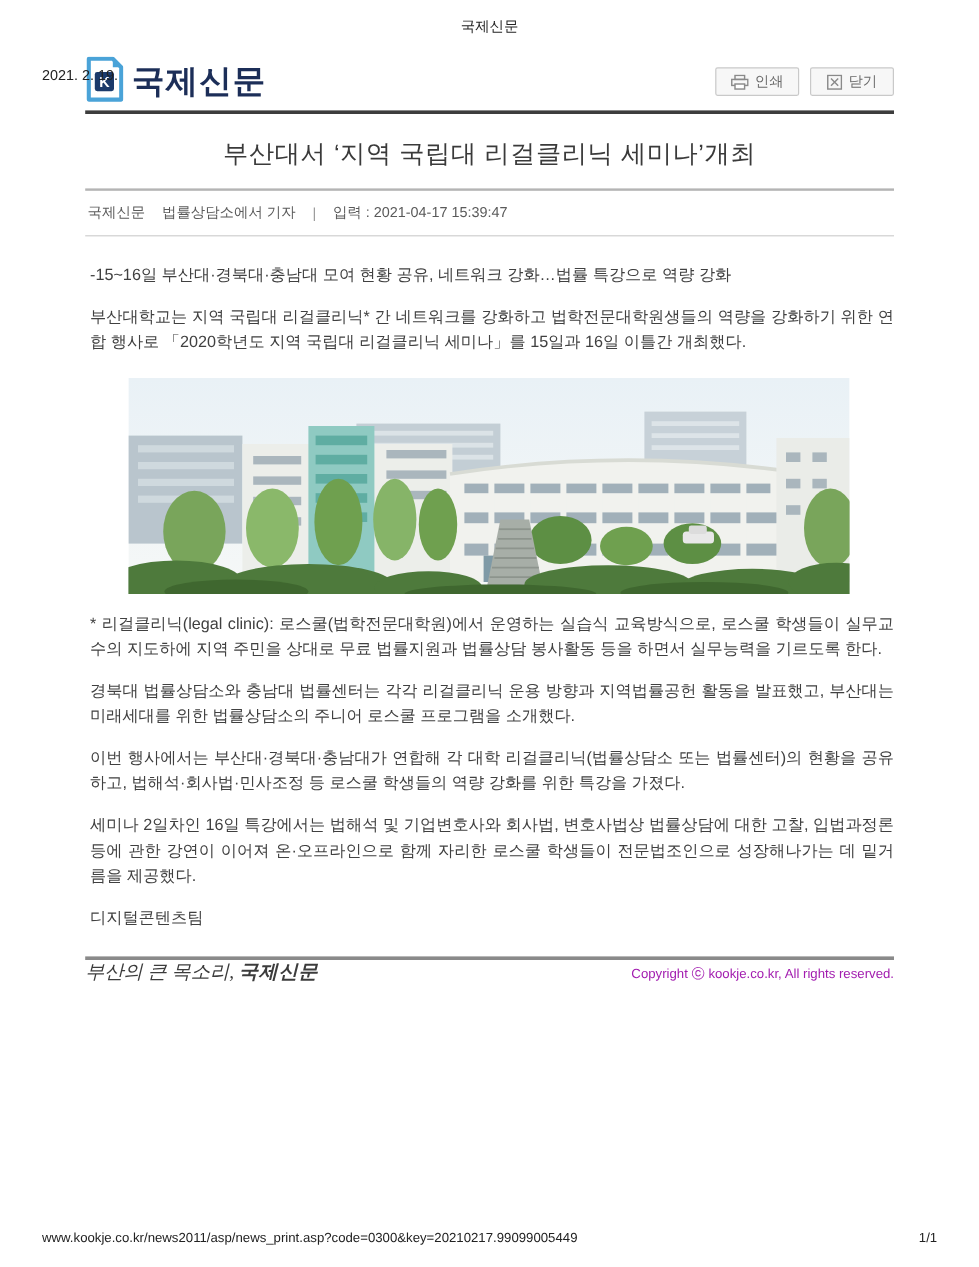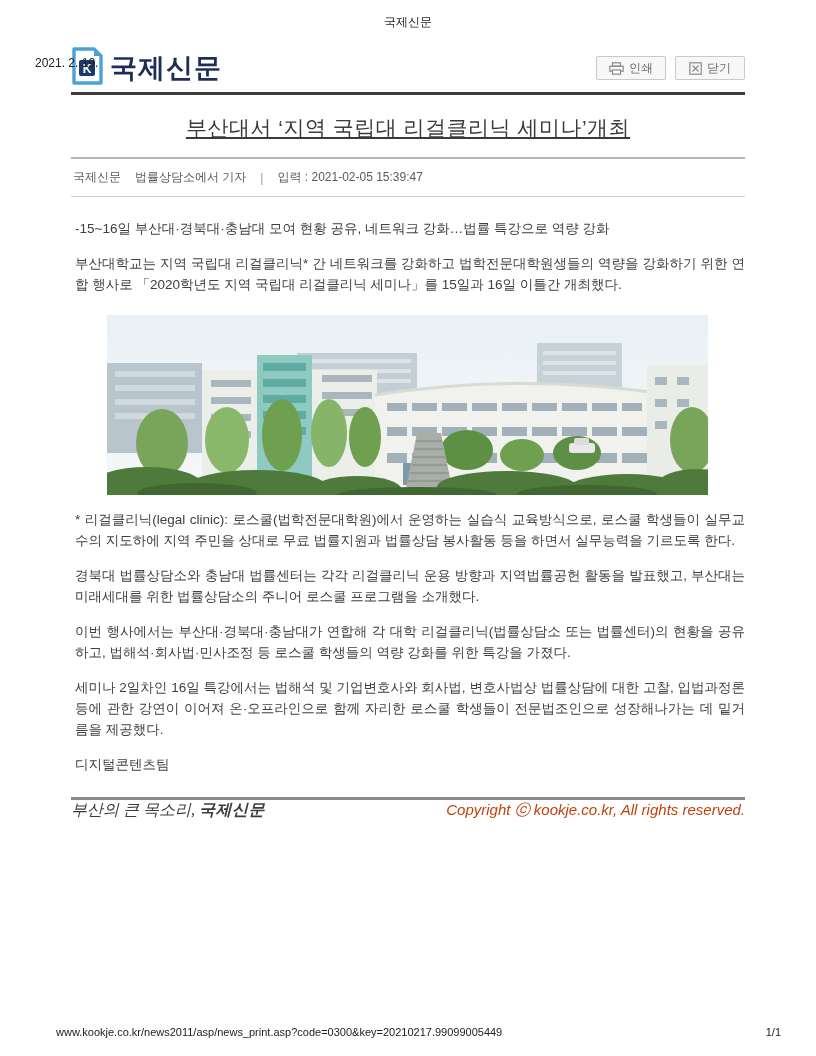--- a/index.html
+++ b/index.html
@@ -16,21 +16,21 @@
   .print-header{
     position:absolute;top:14px;left:35px;right:35px;
     font-size:12px;color:#222;
   }
   .print-header .ph-date{position:absolute;left:0;top:0;margin-top:42px;}
   .print-header .ph-title{position:absolute;left:0;right:0;text-align:center;top:0;}
   .print-footer{
     position:absolute;bottom:18px;left:35px;right:35px;
     font-size:11px;color:#222;
   }
-  .print-footer .pf-url{position:absolute;left:0;bottom:0;margin-left:21px;}
+  .print-footer .pf-url{position:absolute;left:0;bottom:0;}
   .print-footer .pf-page{position:absolute;right:0;bottom:0;}
 
   .content{width:674px;margin:0 71px;}
 
   
   .masthead{
     margin-top:46px;
     height:44px;
     display:flex;align-items:center;
     border-bottom:3px solid #3d3d3d;
@@ -49,21 +49,20 @@
     font-family:inherit;
   }
   .mast-btn svg{display:block;}
 
   
   .article-title{
     text-align:center;
     font-size:21px;font-weight:normal;color:#3a3a3a;
     margin:0;padding:19px 0 15px 0;
     letter-spacing:.5px;
-    text-decoration:underline;
   }
   .byline-bar{
     border-top:2px solid #b4b4b4;
     border-bottom:1px solid #cfcfcf;
     padding:10px 2px;
     font-size:12px;color:#5a5a5a;
     display:flex;align-items:center;gap:14px;
   }
   .byline-bar .sep{color:#999;}
 
@@ -88,21 +87,21 @@
     margin-top:22px;
     border-top:3px solid #8a8a8a;
     display:flex;align-items:baseline;
   }
   .slogan{
     font-style:italic;
     font-family:"Liberation Serif","DejaVu Serif",serif;
     font-size:16px;color:#3c3c3c;
   }
   .slogan b{font-family:"Liberation Sans","DejaVu Sans",sans-serif;letter-spacing:.5px;}
-  .copyright{margin-left:auto;font-size:15px;color:#c2410c;font-style:italic;}
+  .copyright{margin-left:auto;font-size:11px;color:#a21caf;}
 </style>
 </head>
 <body>
 
 <div class="page">
 
   <div class="print-header">
     <span class="ph-date">2021. 2. 19.</span>
     <span class="ph-title">국제신문</span>
   </div>
@@ -143,21 +142,21 @@
         </button>
       </div>
     </div>
 
     <h1 class="article-title">부산대서 ‘지역 국립대 리걸클리닉 세미나’개최</h1>
 
     <div class="byline-bar">
       <span>국제신문</span>
       <span>법률상담소에서 기자</span>
       <span class="sep">|</span>
-      <span>입력 : 2021-02-05 15:39:47</span>
+      <span>입력 : 2021-04-17 15:39:47</span>
     </div>
 
     <div class="body-text">
       <p class="lead">-15~16일 부산대·경북대·충남대 모여 현황 공유, 네트워크 강화…법률 특강으로 역량 강화</p>
       <p>부산대학교는 지역 국립대 리걸클리닉* 간 네트워크를 강화하고 법학전문대학원생들의 역량을 강화하기 위한 연합 행사로 「2020학년도 지역 국립대 리걸클리닉 세미나」를 15일과 16일 이틀간 개최했다.</p>
 
       <div class="photo-wrap">
         <svg width="601" height="180" viewBox="0 0 601 180">
           <defs>
             <linearGradient id="sky" x1="0" y1="0" x2="0" y2="1">

